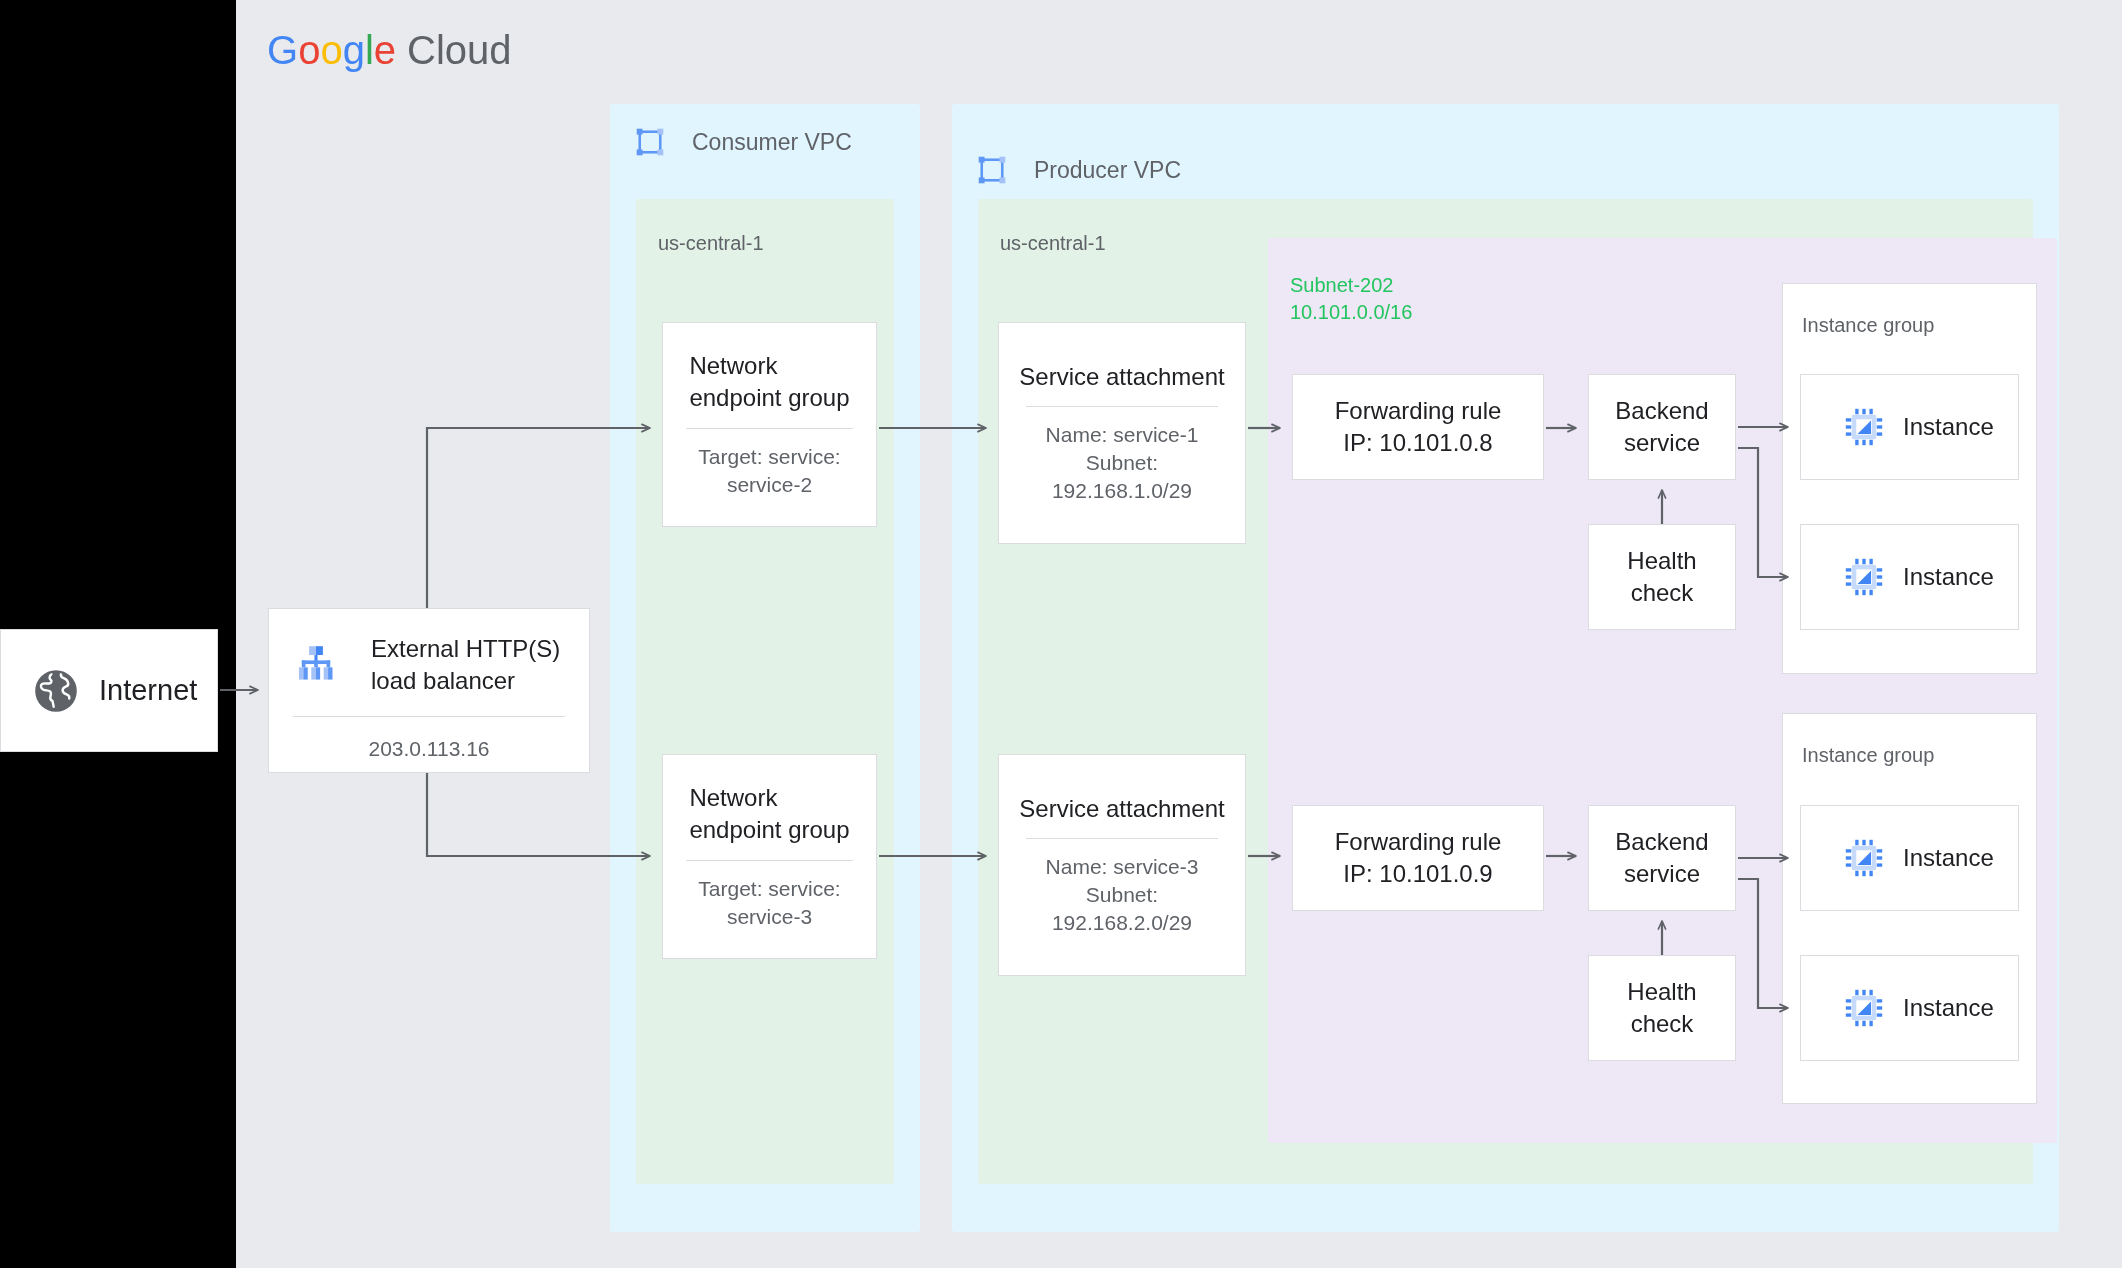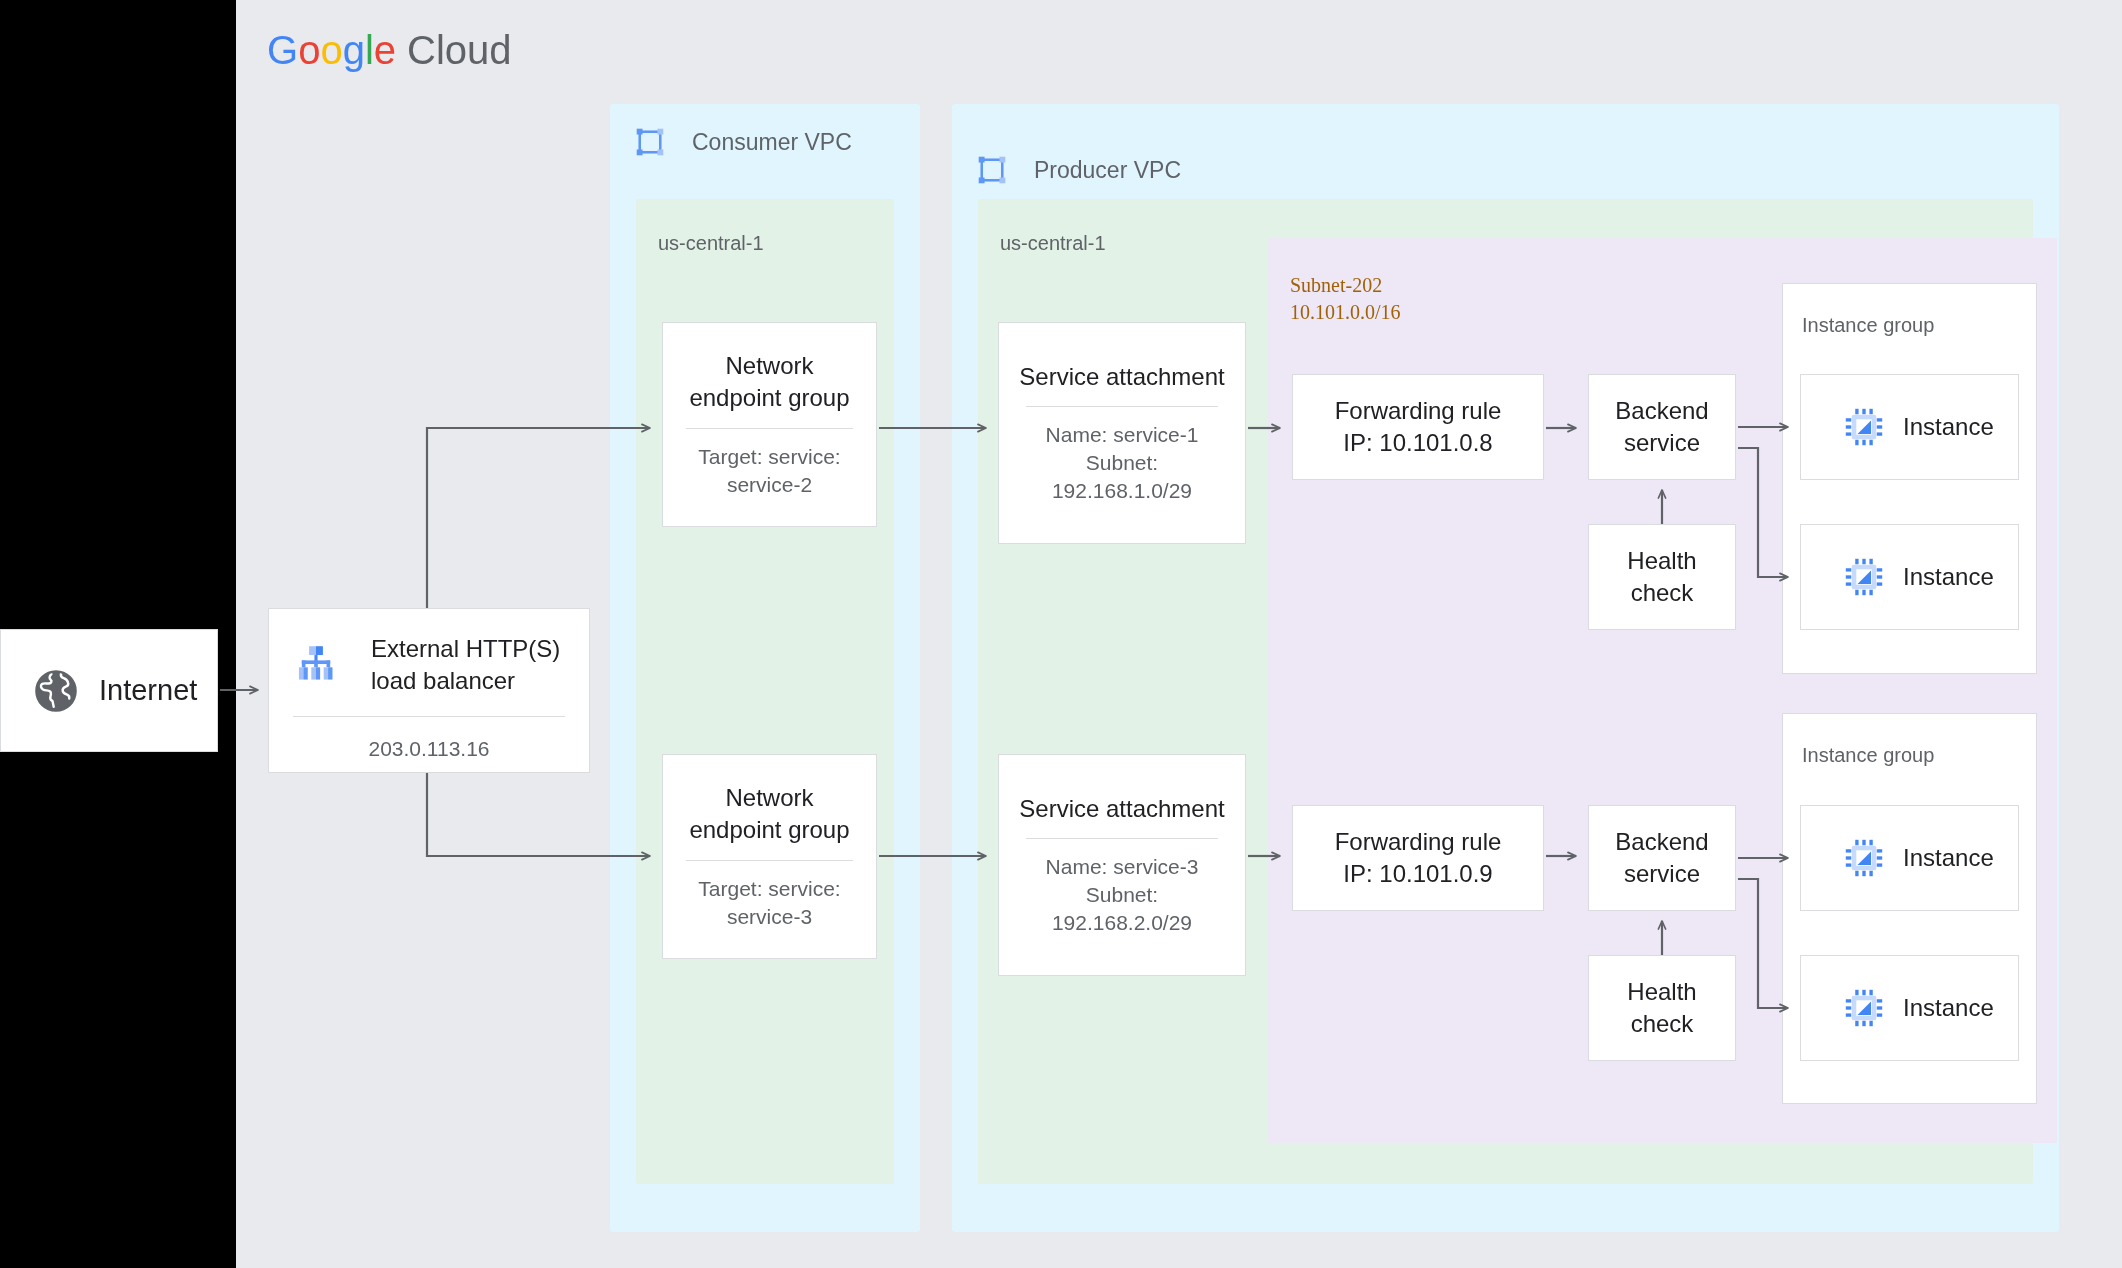--- a/index.html
+++ b/index.html
@@ -53,40 +53,40 @@
     position: absolute;
     font-size: 20px; color: #5f6368; white-space: nowrap;
   }
   .subnet-box {
     position: absolute;
     background: #ede7f6;
     border-radius: 2px;
   }
   .subnet-label {
     position: absolute;
-    font-size: 20px; color: #a16207; line-height: 1.33; white-space: pre-line; font-family: Liberation Serif, serif;
+    font-size: 20px; color: #22c55e; line-height: 1.33; white-space: pre-line;
   }
 
   
   .card {
     position: absolute;
     background: #ffffff;
     border: 1px solid #dadce0;
     display: flex; flex-direction: column;
     align-items: center; justify-content: center;
   }
   .card-plain {
     position: absolute;
     background: #ffffff;
     border: 1px solid #dadce0;
     display: flex; align-items: center; justify-content: center;
     text-align: center;
   }
   .card-title {
-    font-size: 24px; color: #202124; text-align: center;
+    font-size: 24px; color: #202124; 
     line-height: 1.32; white-space: pre-line;
   }
   .card-sub {
     font-size: 21px; color: #5f6368; text-align: center;
     line-height: 1.33; white-space: pre-line;
   }
   .card-divider {
     width: 78%; height: 1px; background: #dadce0; margin: 14px 0 14px 0;
   }
 

